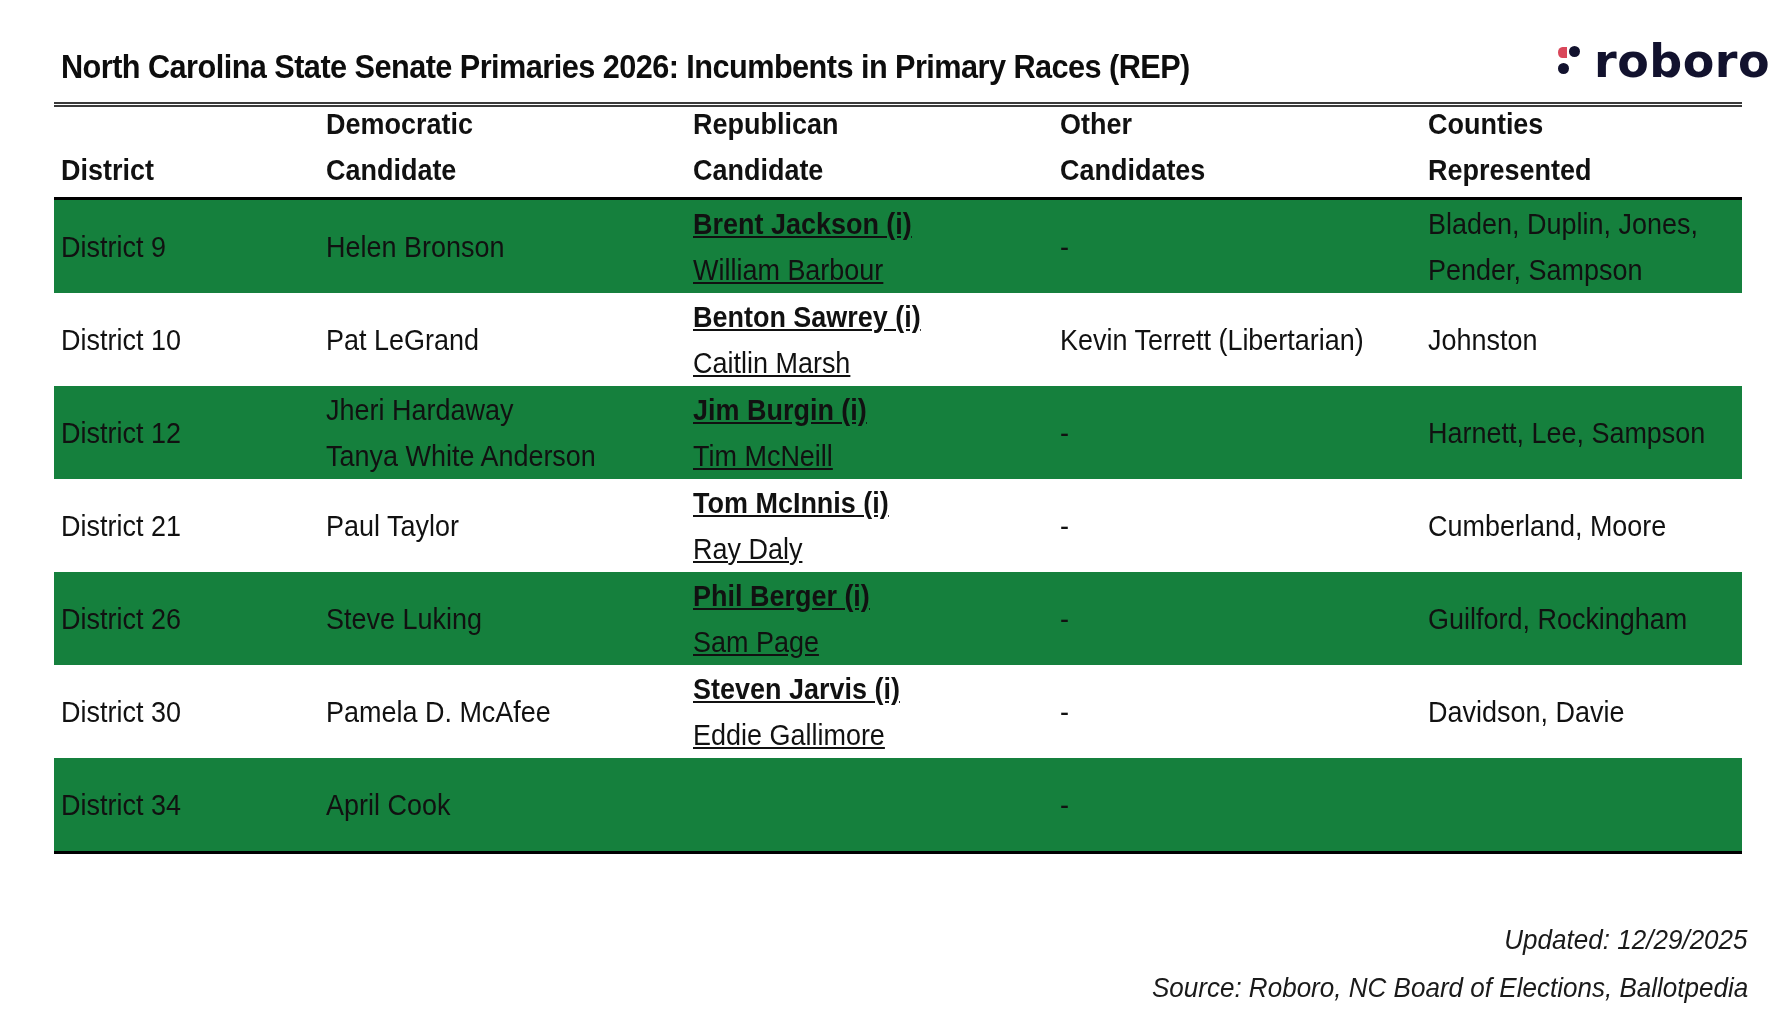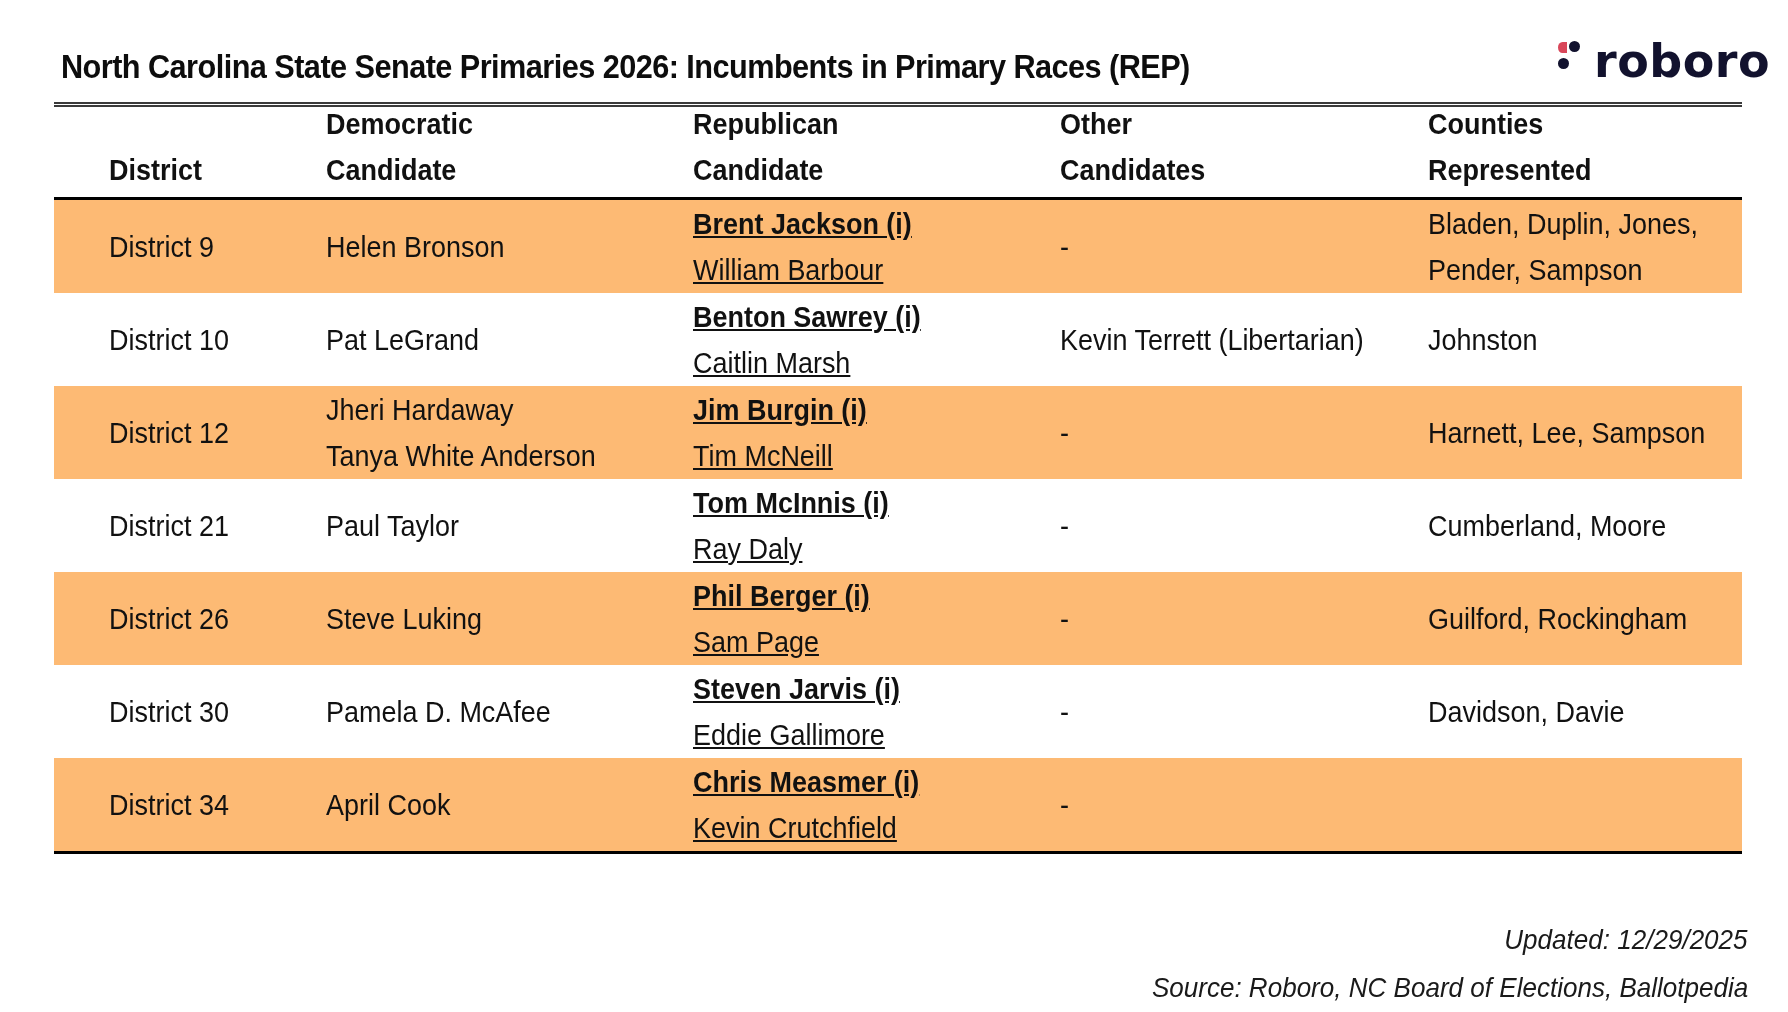--- a/index.html
+++ b/index.html
@@ -8,41 +8,41 @@
     font-family: "Liberation Sans", "DejaVu Sans", sans-serif; color: #111111;
   }
   .title {
     position: absolute; left: 61px; top: 48px;
     font-size: 33px; font-weight: bold; letter-spacing: -0.6px;
     color: #0d0d0d; white-space: nowrap;
     transform: scaleX(0.93); transform-origin: left center;
   }
   .logo {
     position: absolute; left: 1556px; top: 38px; height: 46px;
-    display: flex; align-items: flex-start;
+    display: flex; align-items: center;
   }
   .logo-mark { position: relative; width: 28px; height: 36px; margin-right: 10px; }
   .logo-mark .dot { position: absolute; border-radius: 50%; }
   .logo-text {
     font-size: 46px; font-weight: bold; color: #12122e; letter-spacing: 0.5px;
     font-family: "DejaVu Sans", sans-serif; line-height: 1;
   }
   .table-wrap { position: absolute; left: 54px; top: 102px; width: 1688px; }
   .double-rule { height: 5px; border-top: 2px solid #3a3a3a; border-bottom: 2px solid #3a3a3a; box-sizing: border-box; }
   .header-row {
     position: relative; height: 90px; border-bottom: 3px solid #000;
     font-weight: bold; font-size: 29px;
   }
   .hcell { position: absolute; bottom: 4px; line-height: 46px; white-space: nowrap; }
   .row { position: relative; height: 93px; font-size: 29px; }
-  .row.shaded { background: #fdba74; }
+  .row.shaded { background: #15803d; }
   .cell { position: absolute; top: 0; height: 93px; display: flex; flex-direction: column; justify-content: center; white-space: nowrap; line-height: 46px; }
   .cell .bold { font-weight: bold; }
   .bottom-rule { height: 3px; background: #000; }
-  .c0 { left: 7px; margin-left: 48px; } .c1 { left: 272px; } .c2 { left: 639px; text-decoration: underline; } .c3 { left: 1006px; } .c4 { left: 1374px; }
+  .c0 { left: 7px; } .c1 { left: 272px; } .c2 { left: 639px; text-decoration: underline; } .c3 { left: 1006px; } .c4 { left: 1374px; }
   .footer { position: absolute; right: 40px; font-style: italic; font-size: 28px; color: #1a1a1a; white-space: nowrap; text-align: right; margin-top: 36px; }
   .txt { display: inline-block; transform: scaleX(0.93); transform-origin: left center; }
   .footer .txt { transform-origin: right center; }
 </style>
 </head>
 <body>
 
 <div class="title">North Carolina State Senate Primaries 2026: Incumbents in Primary Races (REP)</div>
 
 <div class="logo">
@@ -195,24 +195,20 @@
       </div>
   </div>
 
   <div class="row shaded">
     <div class="cell c0">
         <span class="txt">District 34</span>
       </div>
     <div class="cell c1">
         <span class="txt">April Cook</span>
       </div>
-    <div class="cell c2">
-      <span class="txt bold">Chris Measmer (i)</span>
-      <span class="txt">Kevin Crutchfield</span>
-    </div>
     <div class="cell c3">
         <span class="txt">-</span>
       </div>
   </div>
 
   <div class="bottom-rule"></div>
 </div>
 
 <div class="footer" style="top:888px;"><span class="txt">Updated: 12/29/2025</span></div>
 <div class="footer" style="top:936px;"><span class="txt">Source: Roboro, NC Board of Elections, Ballotpedia</span></div>

